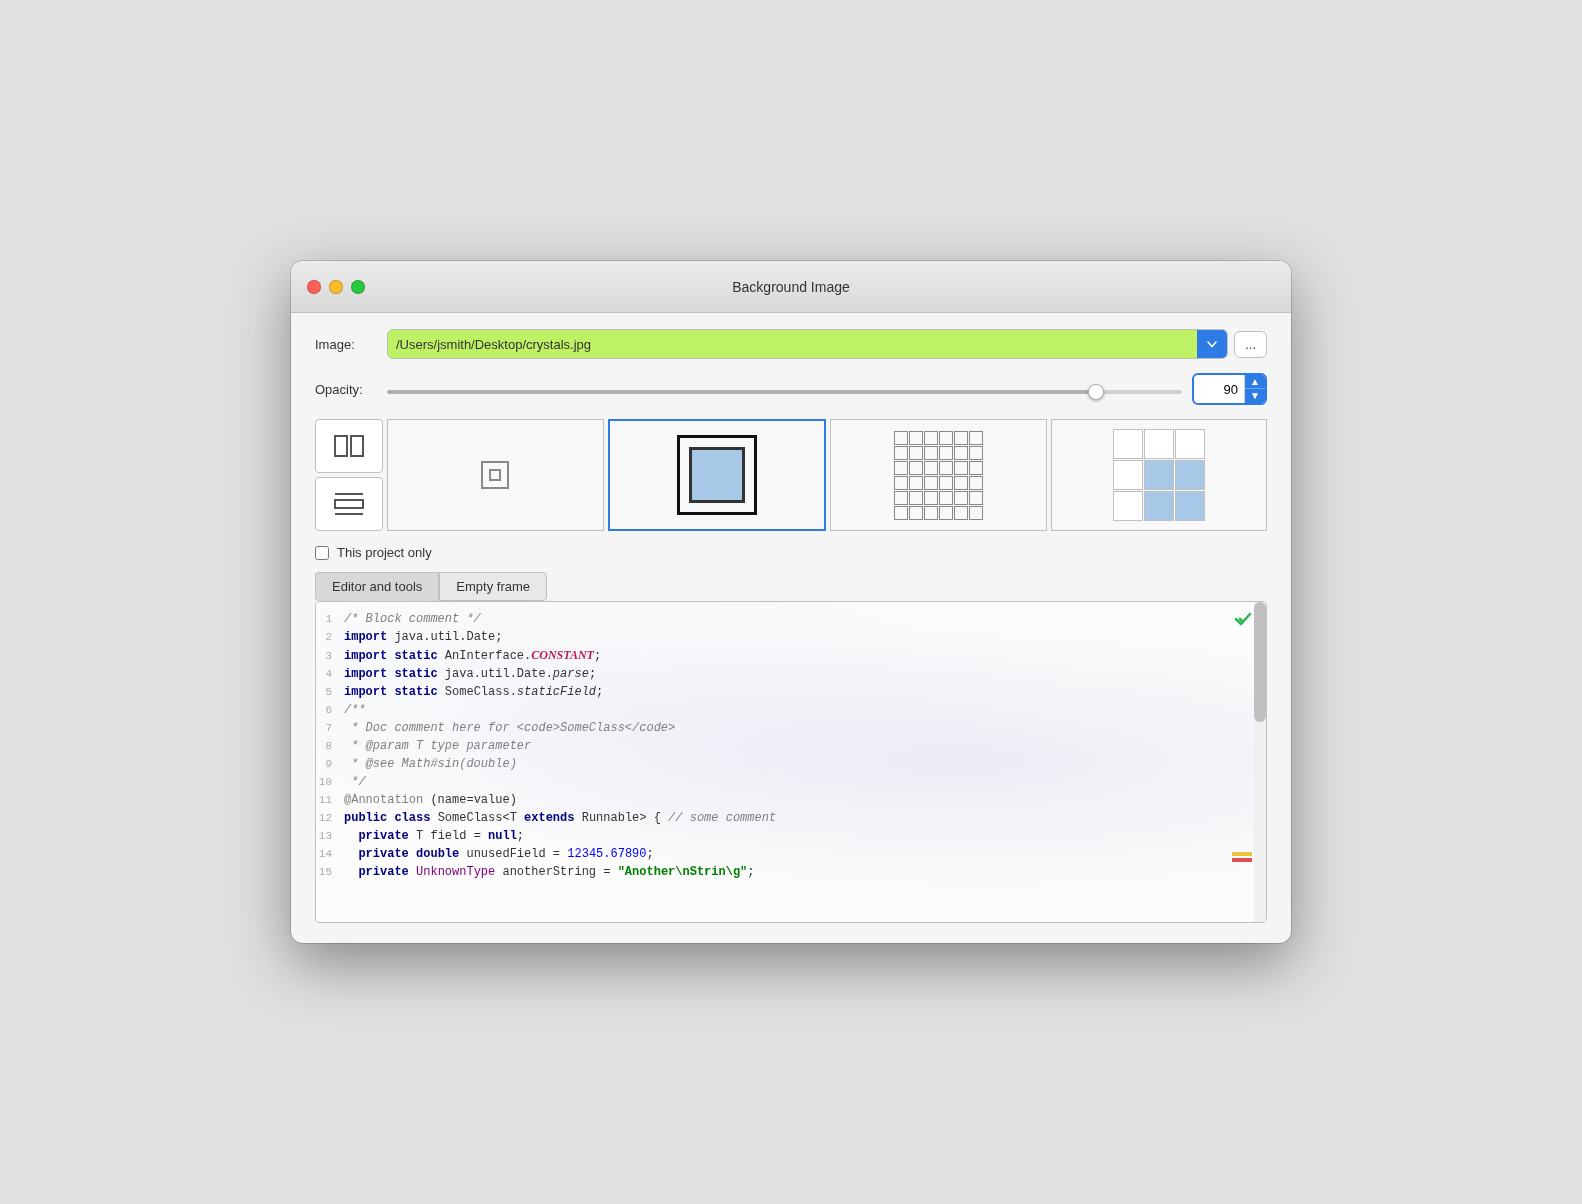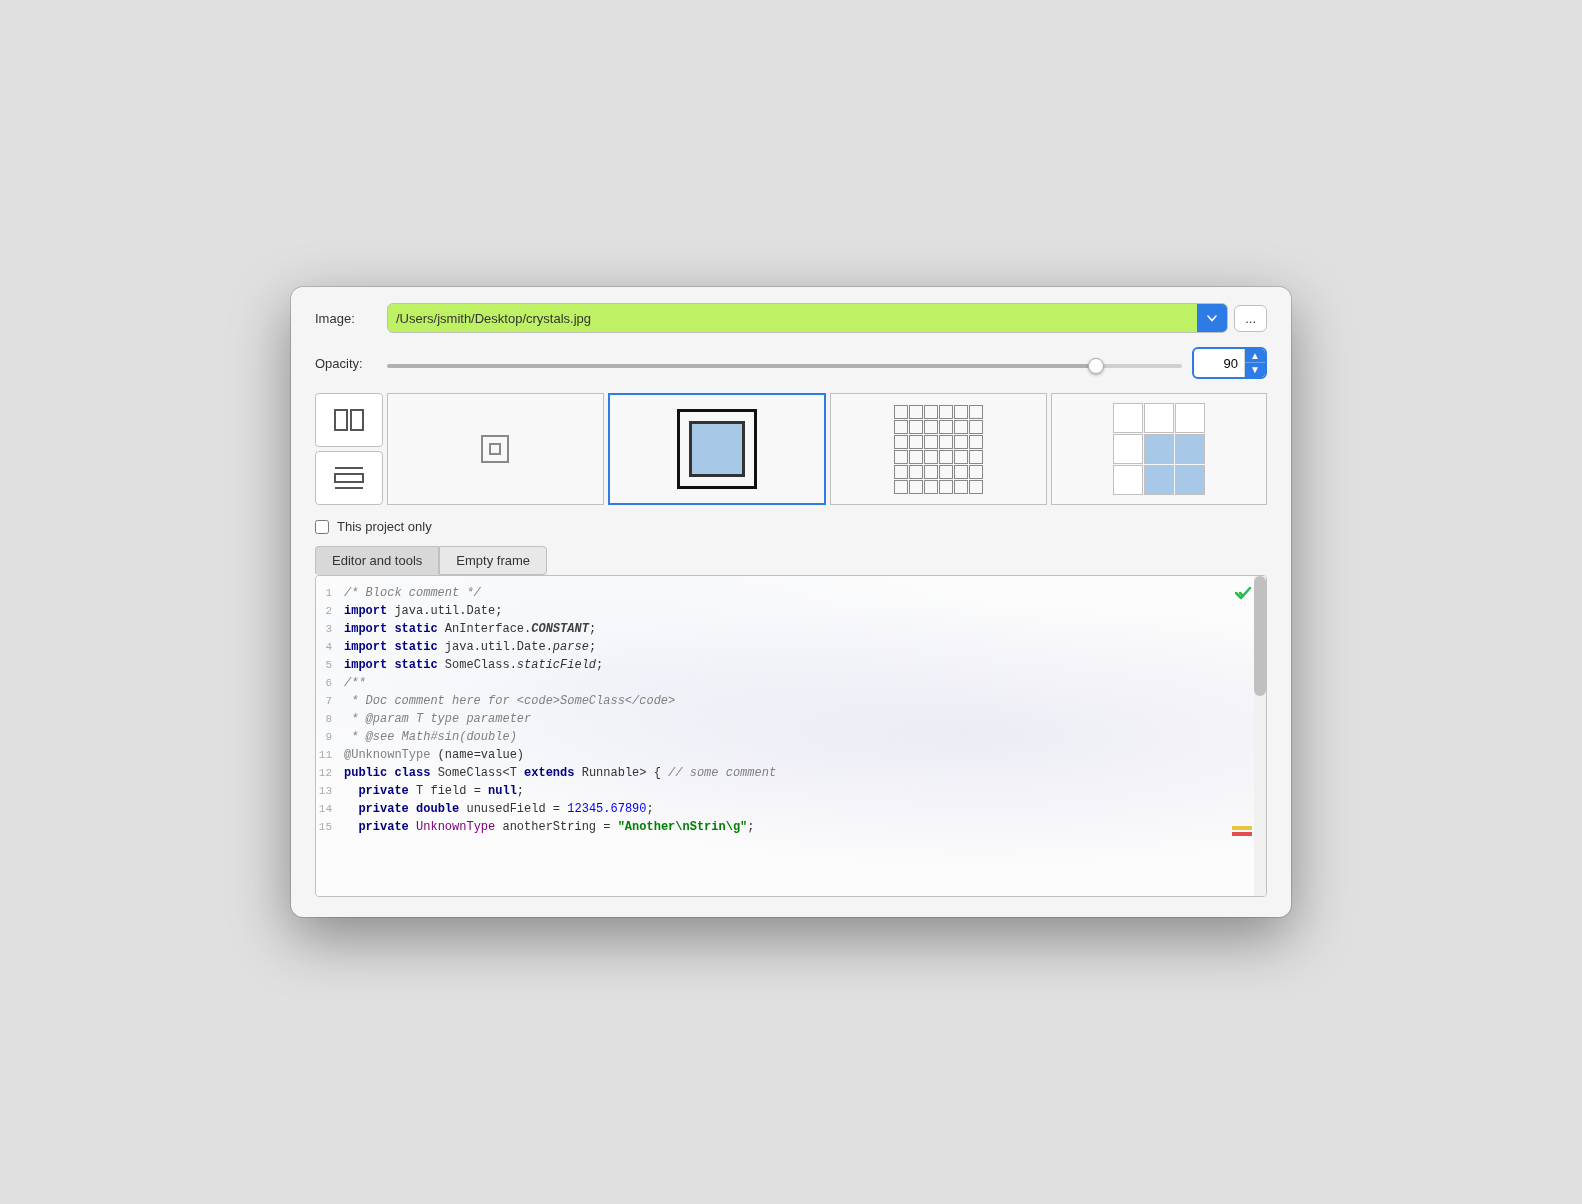--- a/index.html
+++ b/index.html
@@ -367,21 +367,21 @@
     }
     .line-content {
       flex: 1;
       color: #333;
       white-space: pre;
     }
     .kw { color: #000080; font-weight: bold; }
     .comment { color: #808080; font-style: italic; }
     .string { color: #008000; font-weight: bold; }
     .annotation { color: #808080; }
-    .constant { color: #404040; font-style: italic; font-weight: bold; }
+    .constant { color: #be185d; font-style: italic; font-weight: bold; font-family: Liberation Serif, serif; }
     .number { color: #0000ff; }
     .type-ref { color: #800080; }
     .italic { font-style: italic; }
 
     .scrollbar-track {
       position: absolute;
       right: 0;
       top: 0;
       bottom: 0;
       width: 12px;
@@ -458,20 +458,28 @@
       cursor: pointer;
       color: white;
       font-weight: 500;
     }
   </style>
 </head>
 <body>
 
 <div class="window">
 
+  <div class="titlebar">
+    <div class="titlebar-buttons">
+      <div class="traffic-btn close"></div>
+      <div class="traffic-btn minimize"></div>
+      <div class="traffic-btn maximize"></div>
+    </div>
+    <span class="titlebar-title">Background Image</span>
+  </div>
 
   <div class="content">
 
     <div class="row">
       <span class="label">Image:</span>
       <div class="image-input-row">
         <div class="image-path-container">
           <input type="text" class="image-path" value="/Users/jsmith/Desktop/crystals.jpg" style="">
           <button class="dropdown-btn">
             <svg width="10" height="7" viewBox="0 0 10 7">
@@ -641,24 +649,28 @@
           <div class="code-line">
             <span class="line-num">8</span>
             <span class="line-content"><span class="comment"> * @param T type parameter</span></span>
           </div>
 
           <div class="code-line">
             <span class="line-num">9</span>
             <span class="line-content"><span class="comment"> * @see Math#sin(double)</span></span>
           </div>
 
+          <div class="code-line">
+            <span class="line-num">10</span>
+            <span class="line-content"><span class="comment"> */</span></span>
+          </div>
 
           <div class="code-line">
             <span class="line-num">11</span>
-            <span class="line-content"><span class="annotation">@UnknownType</span> (name=value)</span>
+            <span class="line-content"><span class="annotation">@Annotation</span> (name=value)</span>
           </div>
 
           <div class="code-line">
             <span class="line-num">12</span>
             <span class="line-content"><span class="kw">public</span> <span class="kw">class</span> SomeClass&lt;T <span class="kw">extends</span> Runnable&gt; { <span class="comment">// some comment</span></span>
           </div>
 
           <div class="code-line">
             <span class="line-num">13</span>
             <span class="line-content">  <span class="kw">private</span> T field = <span class="kw">null</span>;</span>

